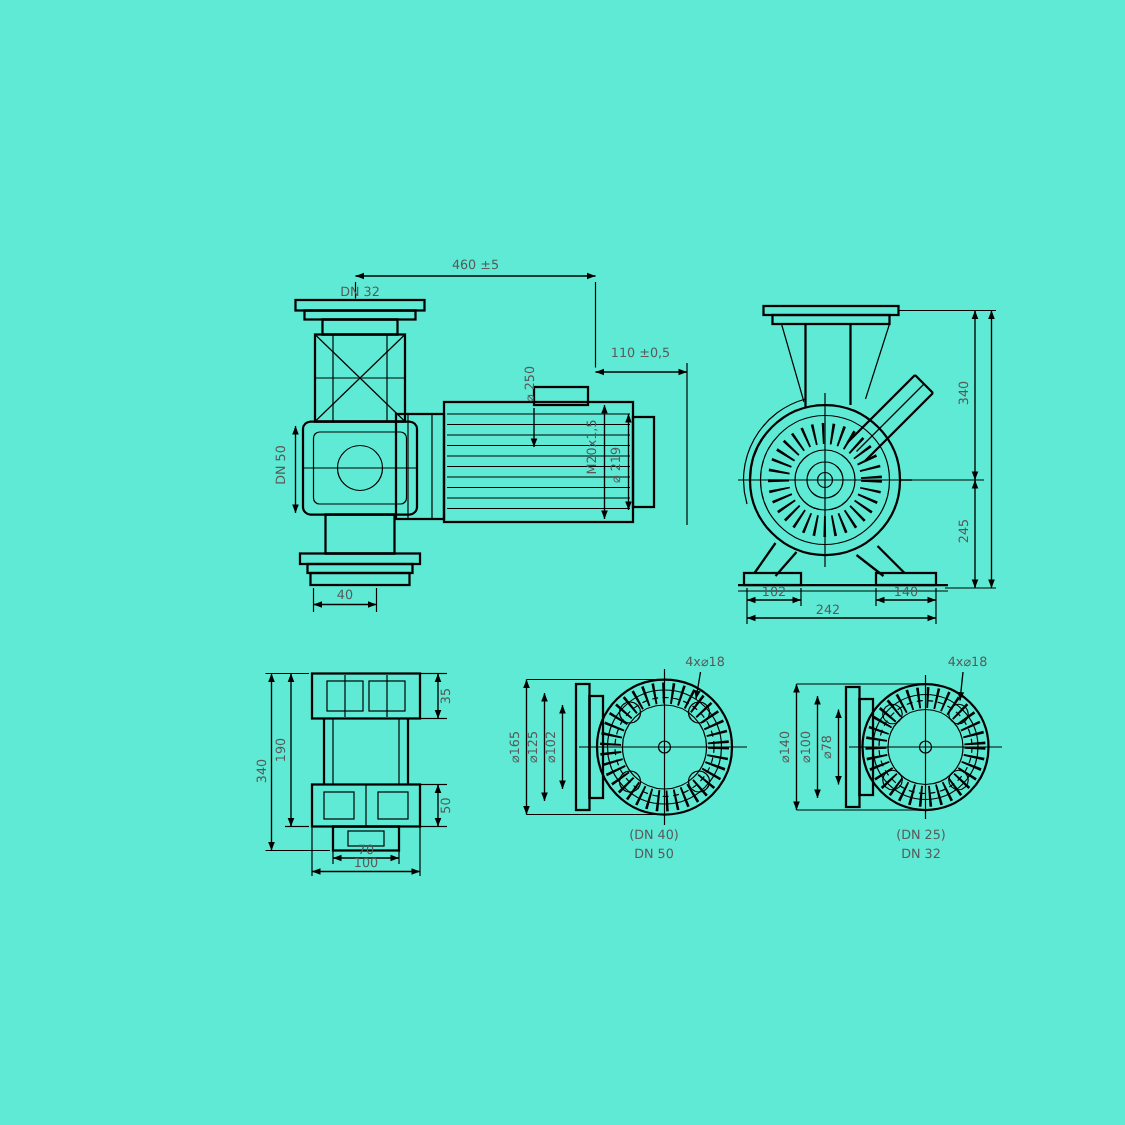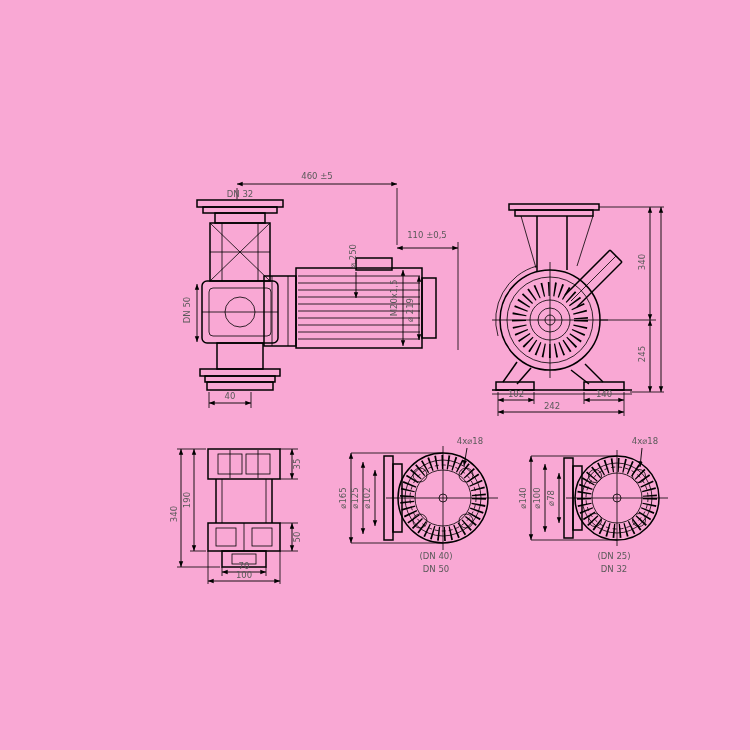--- a/index.html
+++ b/index.html
@@ -1,16 +1,16 @@
 <!DOCTYPE html>
 <html><head>
 <meta charset="utf-8">
 <style>
   html,body{margin:0;padding:0;background:#111214;}
-  #canvas{position:relative;width:750px;height:750px;background:#f9a8d4;overflow:hidden;}
+  #canvas{position:relative;width:750px;height:750px;background:#5eead4;overflow:hidden;}
   svg text{font-family:"DejaVu Sans","Liberation Sans",sans-serif;font-size:8.5px;fill:#595959;}
   .ln{fill:none;stroke:#000;stroke-width:1.5;}
   .tn{fill:none;stroke:#000;stroke-width:0.8;}
   .dm{fill:none;stroke:#000;stroke-width:0.9;}
   .dc{fill:none;stroke:#000;stroke-width:0.8;stroke-dasharray:4 3;}
   .hr{fill:none;stroke:#000;stroke-width:14;stroke-dasharray:1.5 4.5;}
   .mid{text-anchor:middle;}
 </style>
 </head>
 <body>

